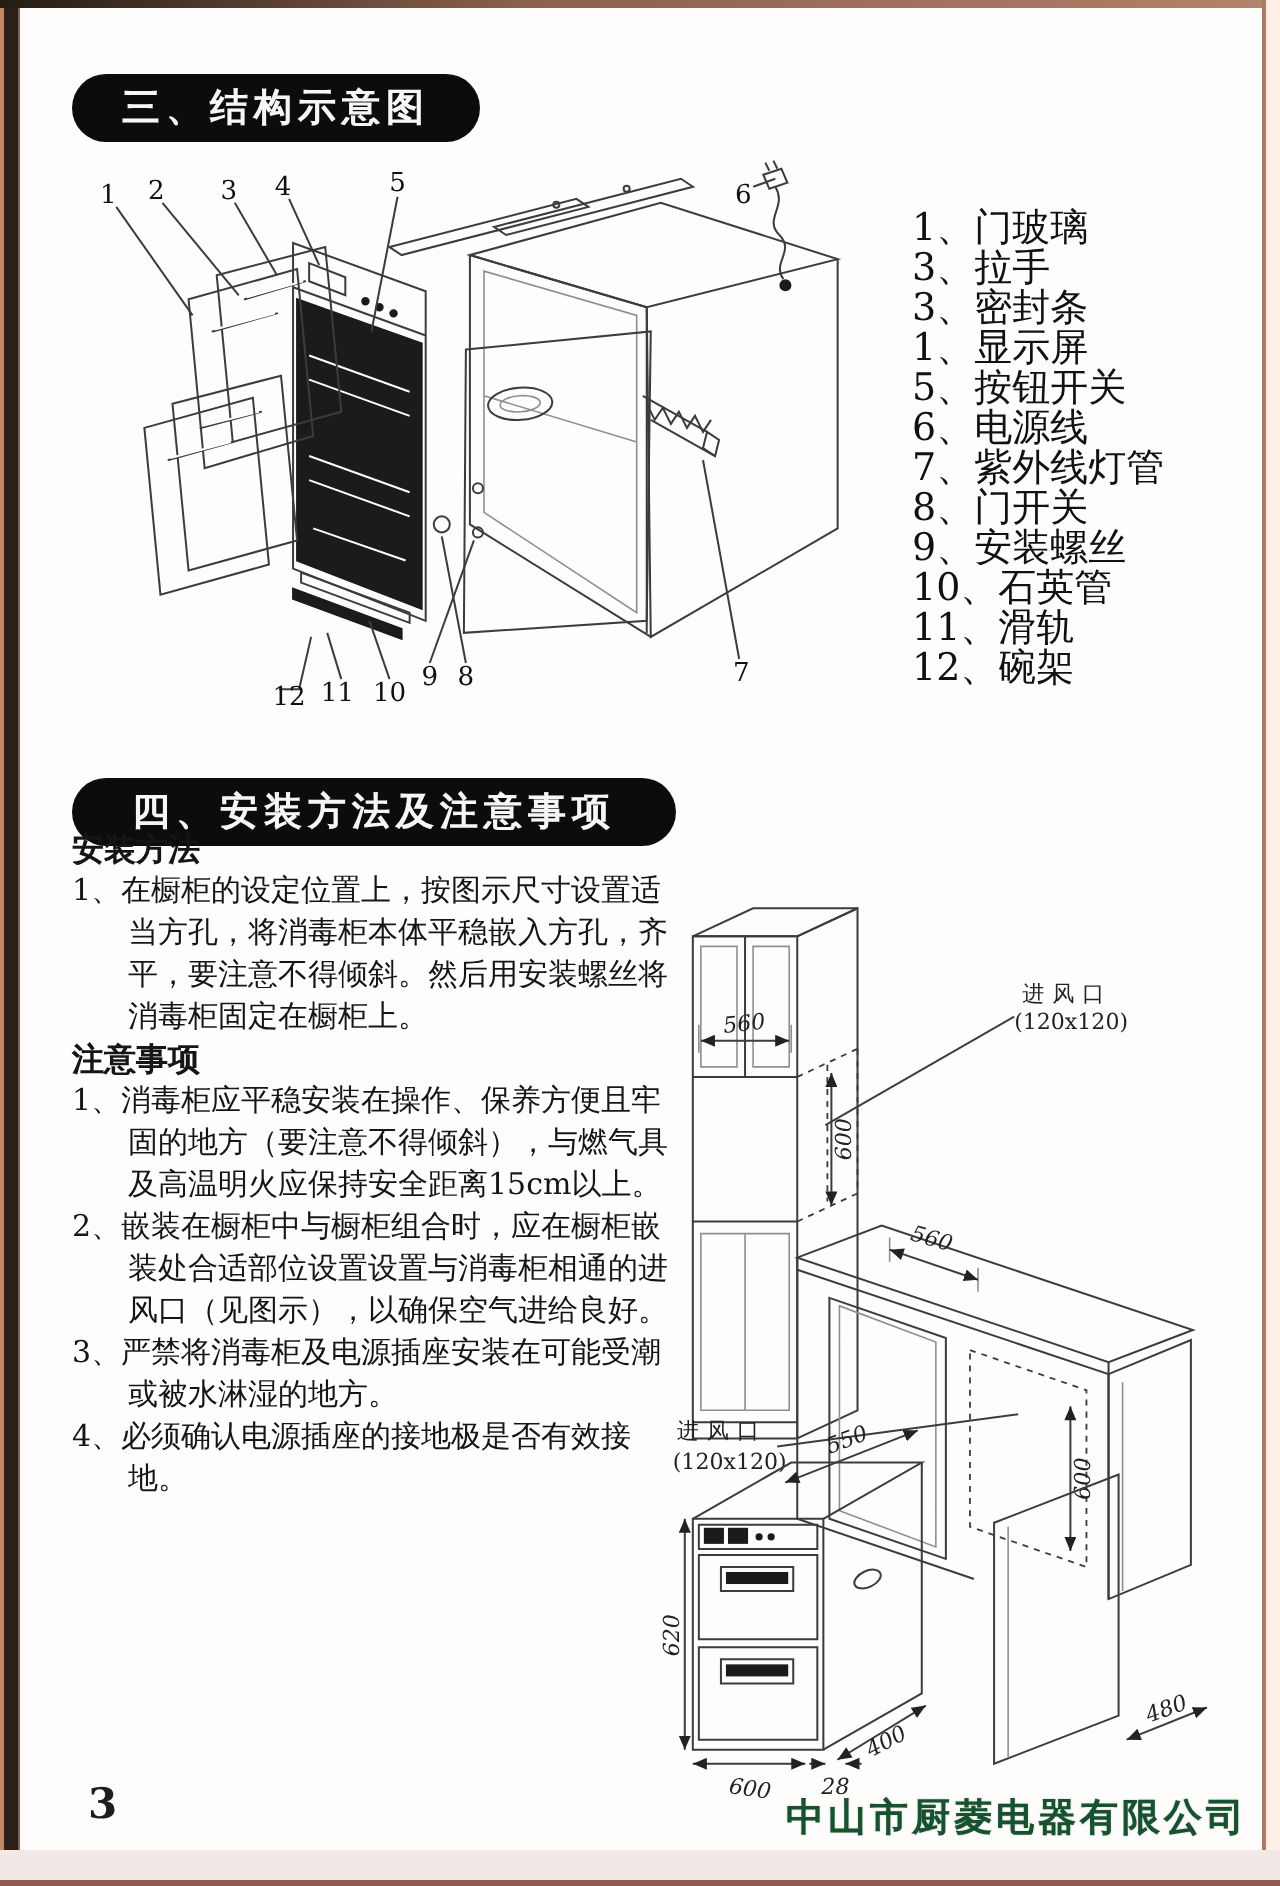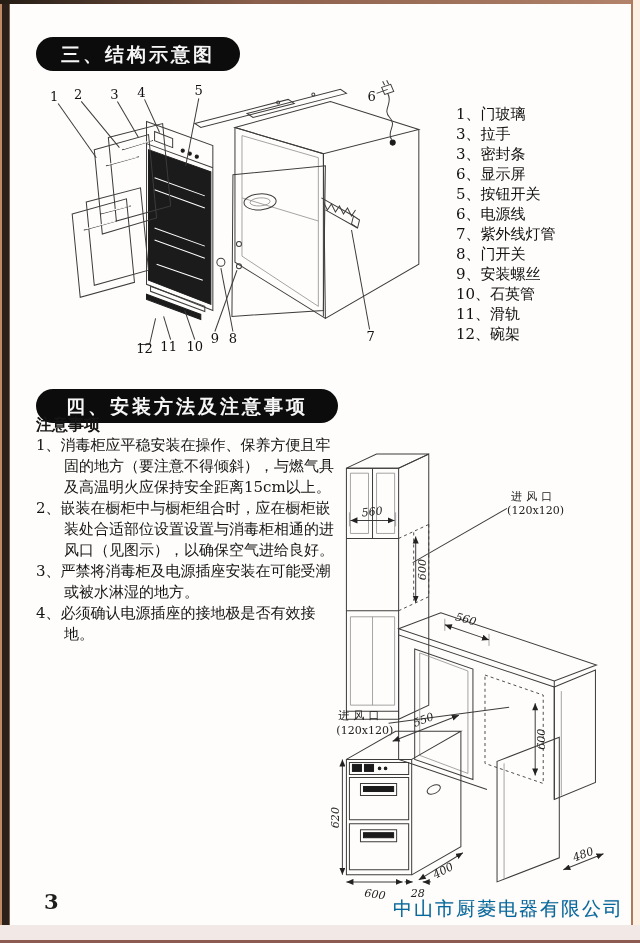--- a/index.html
+++ b/index.html
@@ -13,30 +13,30 @@
   .edge-right{right:0;top:0;width:9px;height:100%;
     background:linear-gradient(to left,#fdf0e3 0 7px,#ad7a5e 7px 9px);}
   .edge-bottom{left:0;bottom:0;width:100%;height:18px;
     background:linear-gradient(to top,#8c5a50 0 3px,#f2e8e6 3px 18px);}
   .content{position:absolute;z-index:2;left:0;top:0;width:100%;height:100%;}
   .cap{position:absolute;background:#0c0c0c;border-radius:18px;color:#f6f6f6;
        font-weight:bold;font-size:19px;letter-spacing:3px;text-align:center;
        height:34px;line-height:34px;}
   .cap3{left:36px;top:37px;width:204px;}
   .cap4{left:36px;top:389px;width:302px;}
-  .partlist{position:absolute;left:456px;top:104px;font-size:15px;line-height:20px;color:#111;}
+  .partlist{position:absolute;left:456px;top:104px;font-size:19px;line-height:20px;color:#111;}
   .textcol{position:absolute;left:36px;top:414px;width:307px;font-size:15px;line-height:21px;}
   .sub{font-weight:bold;font-size:16px;margin:0;}
   .titem{padding-left:28px;text-indent:-28px;}
   .svgbox{position:absolute;overflow:visible;}
   .exploded{left:34px;top:76px;}
   .install{left:336px;top:428px;}
   .pagenum{position:absolute;left:44px;top:889px;font-size:21px;font-weight:bold;color:#1d1d1d;}
-  .watermark{position:absolute;left:393px;top:896px;font-size:19px;font-weight:normal;
-             letter-spacing:2px;color:#0369a1;text-shadow:0 0 1px #c4c4c4;}
+  .watermark{position:absolute;left:393px;top:896px;font-size:19px;font-weight:bold;
+             letter-spacing:2px;color:#14532d;text-shadow:0 0 1px #c4c4c4;}
   
   svg .ln{stroke:#3c3c3c;stroke-width:1;fill:none;}
   svg .lt{stroke:#8f8f8f;stroke-width:0.8;fill:none;}
   svg .dash{stroke:#3c3c3c;stroke-width:0.9;fill:none;stroke-dasharray:3 3;}
   svg .dk{fill:#1b1b1b;stroke:#1b1b1b;}
   svg .wire{stroke:#ffffff;stroke-width:1;fill:none;}
   svg .dim{font:italic 11px "DejaVu Serif",serif;fill:#222;}
   svg .lbl{font:11px "DejaVu Serif",serif;fill:#222;letter-spacing:4px;}
   svg .lbl2{font:11px "DejaVu Serif",serif;fill:#222;}
   svg .callout{font:13px "DejaVu Serif",serif;fill:#111;}
@@ -145,34 +145,36 @@
         <text class="callout" x="160" y="272">10</text>
         <text class="callout" x="134" y="272">11</text>
         <text class="callout" x="110" y="274">12</text>
       </g>
     </svg>
 
     <div class="partlist">
       <div>1、门玻璃</div>
       <div>3、拉手</div>
       <div>3、密封条</div>
-      <div>6、显示屏</div>
+      <div>1、显示屏</div>
       <div>5、按钮开关</div>
       <div>6、电源线</div>
       <div>7、紫外线灯管</div>
       <div>8、门开关</div>
       <div>9、安装螺丝</div>
       <div>10、石英管</div>
       <div>11、滑轨</div>
       <div>12、碗架</div>
     </div>
 
     <div class="cap cap4">四、安装方法及注意事项</div>
 
     <div class="textcol">
+      <p class="sub">安装方法</p>
+      <div class="titem"><span>1、</span><span>在橱柜的设定位置上，按图示尺寸设置适当方孔，将消毒柜本体平稳嵌入方孔，齐平，要注意不得倾斜。然后用安装螺丝将消毒柜固定在橱柜上。</span></div>
       <p class="sub">注意事项</p>
       <div class="titem"><span>1、</span><span>消毒柜应平稳安装在操作、保养方便且牢固的地方（要注意不得倾斜），与燃气具及高温明火应保持安全距离15cm以上。</span></div>
       <div class="titem"><span>2、</span><span>嵌装在橱柜中与橱柜组合时，应在橱柜嵌装处合适部位设置设置与消毒柜相通的进风口（见图示），以确保空气进给良好。</span></div>
       <div class="titem"><span>3、</span><span>严禁将消毒柜及电源插座安装在可能受潮或被水淋湿的地方。</span></div>
       <div class="titem"><span>4、</span><span>必须确认电源插座的接地极是否有效接地。</span></div>
     </div>
 
     <svg class="svgbox install" width="304" height="480" viewBox="0 0 302 478" xmlns="http://www.w3.org/2000/svg">
       <defs>
         <marker id="ae" markerWidth="8" markerHeight="8" refX="7" refY="3" orient="auto" markerUnits="userSpaceOnUse">

